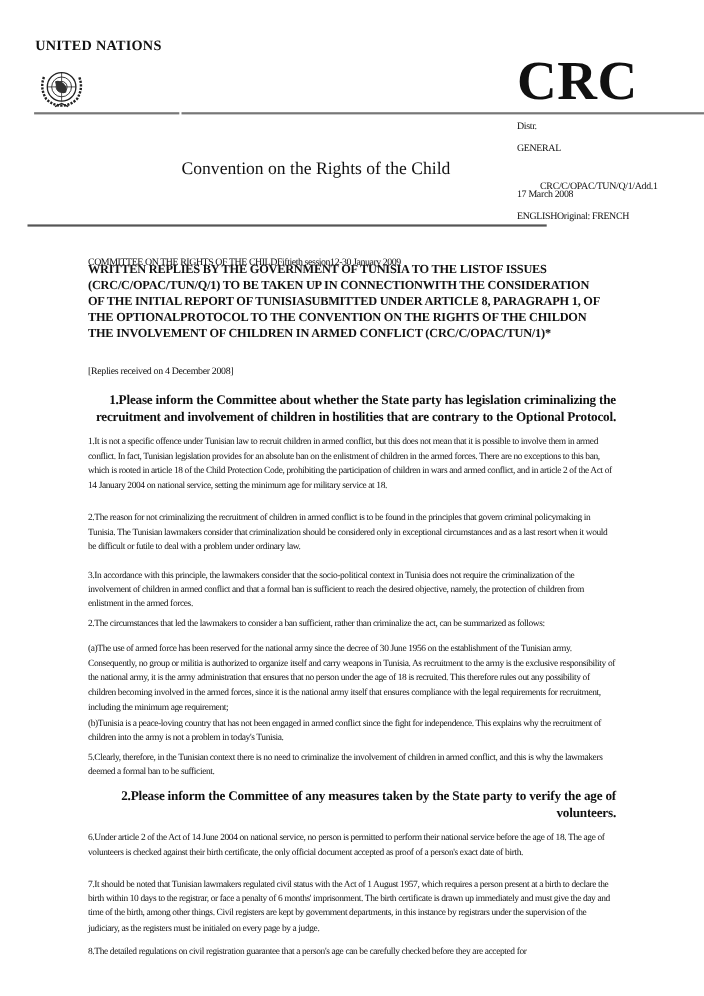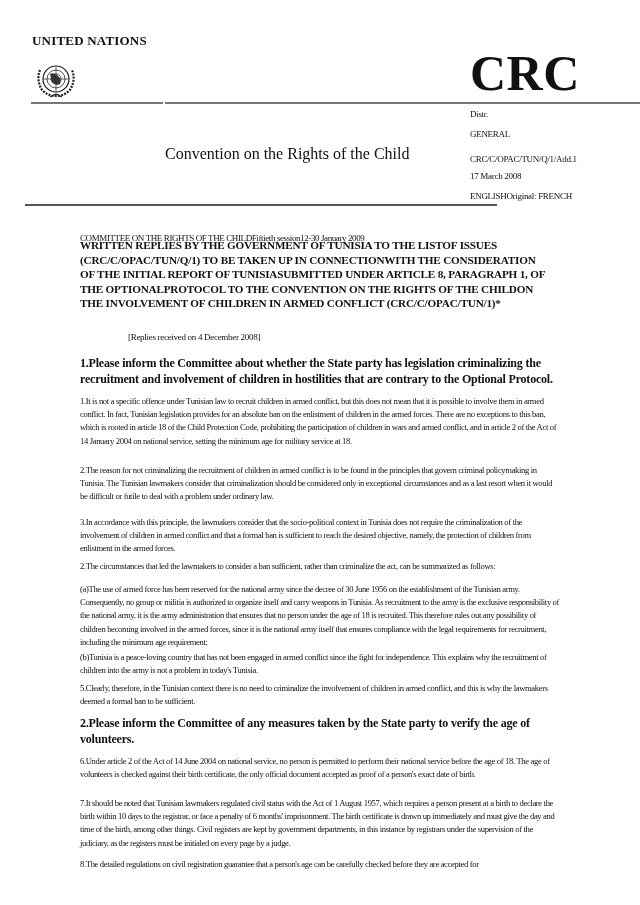--- a/index.html
+++ b/index.html
@@ -10,22 +10,22 @@
   .emblem { left:32px; top:60px; width:48px; height:42px; }
   .crc { left:470px; top:44px; font-size:50px; font-weight:bold; letter-spacing:0.5px; }
   .rule { height:2px; background:#777; }
   .rule-top-a { left:31px; top:102px; width:132px; }
   .rule-top-b { left:165px; top:102px; width:482px; }
   .rule-bottom { left:25px; top:202px; width:472px; background:#555; }
   .conv-title { left:165px; top:145px; font-size:16px; font-weight:normal; }
   .meta { left:470px; font-size:9px; letter-spacing:-0.3px; }
   .committee { left:80px; top:233px; font-size:9px; letter-spacing:-0.4px; }
   .main-title { left:80px; top:238px; width:470px; font-size:11.2px; font-weight:bold; line-height:14.5px; letter-spacing:-0.2px; }
-  .received { left:80px; top:332px; font-size:9px; letter-spacing:-0.3px;margin-left:48px; }
-  .qhead { left:80px; width:480px; font-size:12px; font-weight:bold; line-height:16px; letter-spacing:-0.2px; }
+  .received { left:80px; top:332px; font-size:9px; letter-spacing:-0.3px; }
+  .qhead { left:80px; width:480px; font-size:12px; font-weight:bold; line-height:16px; letter-spacing:-0.2px;text-align:right; }
   .para { left:80px; width:480px; font-size:8.6px; line-height:13.2px; letter-spacing:-0.35px; }
 </style>
 </head>
 <body>
 
 <div class="abs un-title">UNITED NATIONS</div>
 
 <div class="abs emblem">
   <svg width="48" height="42" viewBox="0 0 48 42">
     <circle cx="24" cy="19" r="13" fill="none" stroke="#222" stroke-width="1.2"></circle>
@@ -41,21 +41,21 @@
 
 <div class="abs crc">CRC</div>
 
 <div class="abs rule rule-top-a"></div>
 <div class="abs rule rule-top-b" style="width:483px;"></div>
 
 <div class="abs conv-title">Convention on the Rights of the Child</div>
 
 <div class="abs meta" style="top:109px;">Distr.</div>
 <div class="abs meta" style="top:129px;">GENERAL</div>
-<div class="abs meta" style="top:154px;">CRC/C/OPAC/TUN/Q/1/Add.1</div>
+<div class="abs meta" style="top:164px;margin-left:21px;">CRC/C/OPAC/TUN/Q/1/Add.1</div>
 <div class="abs meta" style="top:171px;">17 March 2008</div>
 <div class="abs meta" style="top:191px;">ENGLISHOriginal: FRENCH</div>
 
 <div class="abs rule rule-bottom" style="left:25px;width:472px;top:204px;"></div>
 
 <div class="abs committee">COMMITTEE ON THE RIGHTS OF THE CHILDFiftieth session12-30 January 2009</div>
 
 <div class="abs main-title">WRITTEN REPLIES BY THE GOVERNMENT OF TUNISIA TO THE LISTOF ISSUES (CRC/C/OPAC/TUN/Q/1) TO BE TAKEN UP IN CONNECTIONWITH THE CONSIDERATION OF THE INITIAL REPORT OF TUNISIASUBMITTED UNDER ARTICLE 8, PARAGRAPH 1, OF THE OPTIONALPROTOCOL TO THE CONVENTION ON THE RIGHTS OF THE CHILDON THE INVOLVEMENT OF CHILDREN IN ARMED CONFLICT (CRC/C/OPAC/TUN/1)*</div>
 
 <div class="abs received">[Replies received on 4 December 2008]</div>

